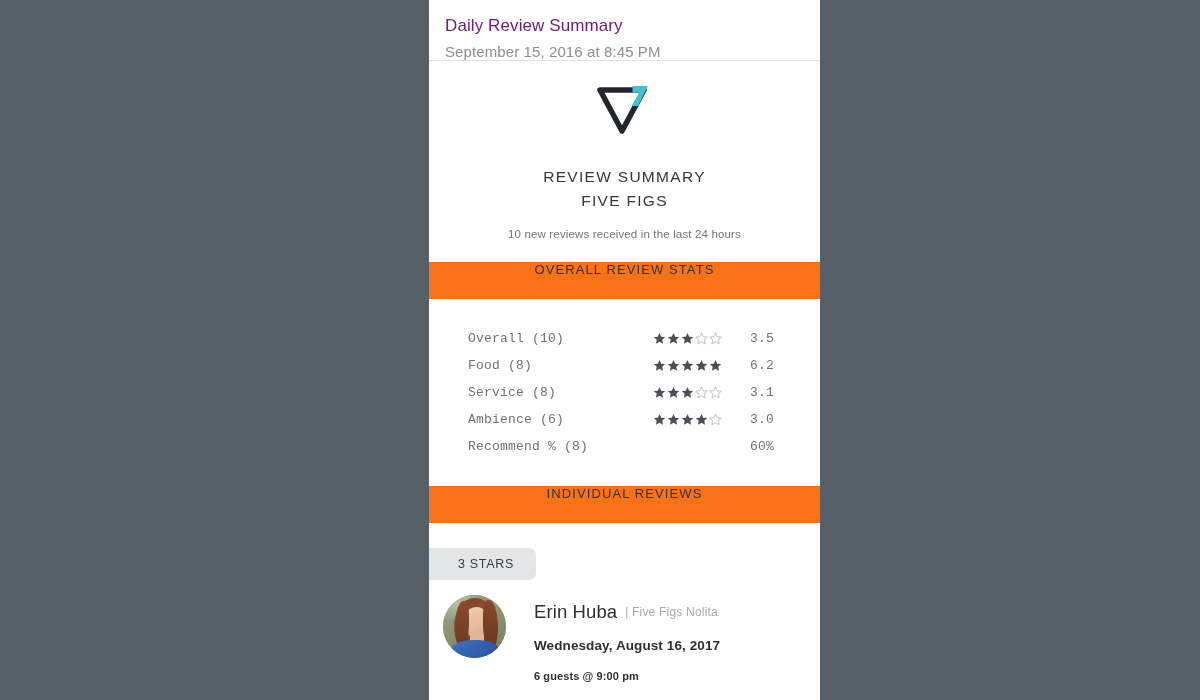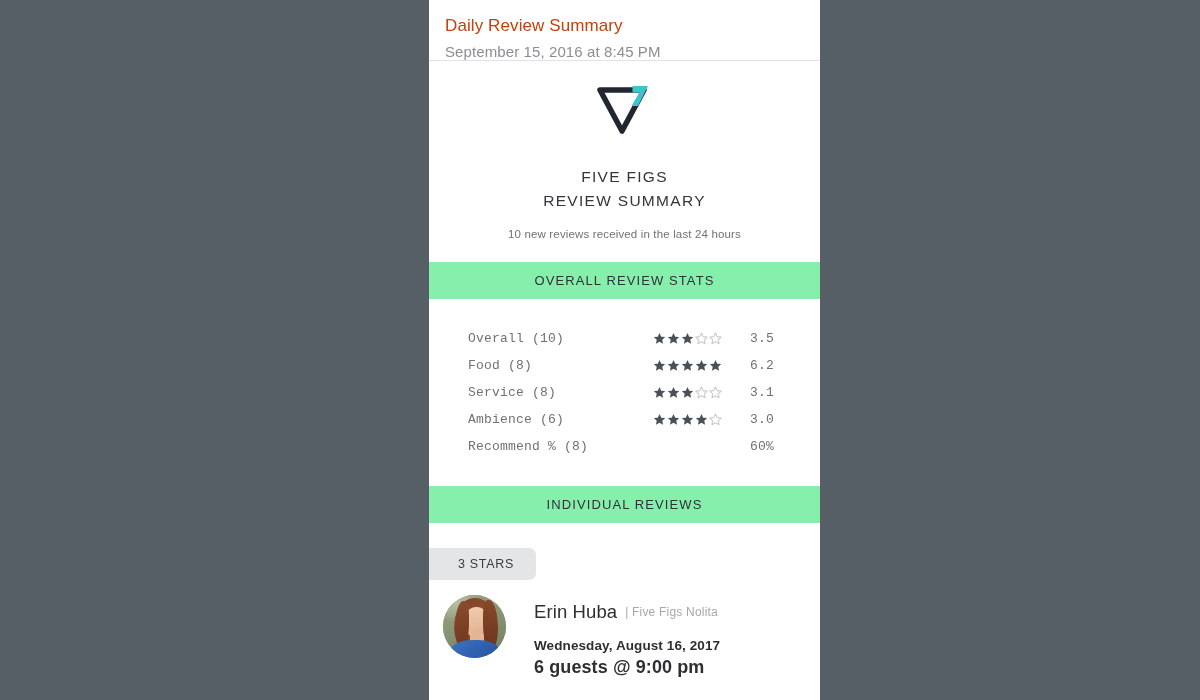--- a/index.html
+++ b/index.html
@@ -33,21 +33,21 @@
 
   
   .mail-header {
     padding: 14px 0 12px 16px;
     border-bottom: 1px solid #e2e2e4;
     height: 61px;
     box-sizing: border-box;
   }
   .mail-subject {
     font-size: 17px;
-    color: #c2410c;
+    color: #701a75;
     line-height: 1.45;
     letter-spacing: 0.1px;
   }
   .mail-date {
     font-size: 15px;
     color: #8d8d92;
     line-height: 1.5;
     margin-top: 2px;
     letter-spacing: 0.1px;
   }
@@ -74,24 +74,24 @@
   .brand-sub {
     margin-top: 16px;
     font-size: 11.5px;
     color: #6f7277;
     letter-spacing: 0.15px;
     text-align: center;
   }
 
   
   .section-bar {
-    background: #86efac;
+    background: #f97316;
     height: 37px;
     display: flex;
-    align-items: center;
+    align-items: flex-start;
     justify-content: center;
     font-size: 13px;
     letter-spacing: 1.1px;
     color: #2f3237;
   }
 
   
   .stats {
     padding: 26px 0 26px 0;
     font-family: Liberation Mono, monospace;
@@ -235,22 +235,22 @@
     margin-left: 8px;
   }
   .review-date {
     margin-top: 15px;
     font-size: 13.5px;
     color: #2d2f33;
     font-weight: bold;
     letter-spacing: 0.1px;
   }
   .review-guests {
-    margin-top: 4px;
-    font-size: 18px;
+    margin-top: 17px;
+    font-size: 11px;
     color: #2d2f33;
     font-weight: bold;
     letter-spacing: 0.1px;
   }
   .review-seated {
     margin-top: 20px;
     font-size: 12.5px;
     color: #737579;
     font-style: italic;
     letter-spacing: 0.15px;
@@ -269,22 +269,22 @@
     </div>
 
     <div class="brand-block">
 
       <svg class="logo" viewBox="0 0 62 56">
         <path d="M6 7 L50 7 L28 48 Z" fill="none" stroke="#22262e" stroke-width="5.5" stroke-linejoin="round" stroke-linecap="round"></path>
         <path d="M38.5 3 L54 3 L44 23 L37.5 23 L45.5 9.5 L38.5 9.5 Z" fill="#3fc4cd"></path>
       </svg>
 
       <div class="brand-title">
+        <div>REVIEW SUMMARY</div>
         <div>FIVE FIGS</div>
-        <div>REVIEW SUMMARY</div>
       </div>
 
       <div class="brand-sub">10 new reviews received in the last 24 hours</div>
     </div>
 
     <div class="section-bar">
       <span>OVERALL REVIEW STATS</span>
     </div>
 
     <div class="stats" id="stats-list">

